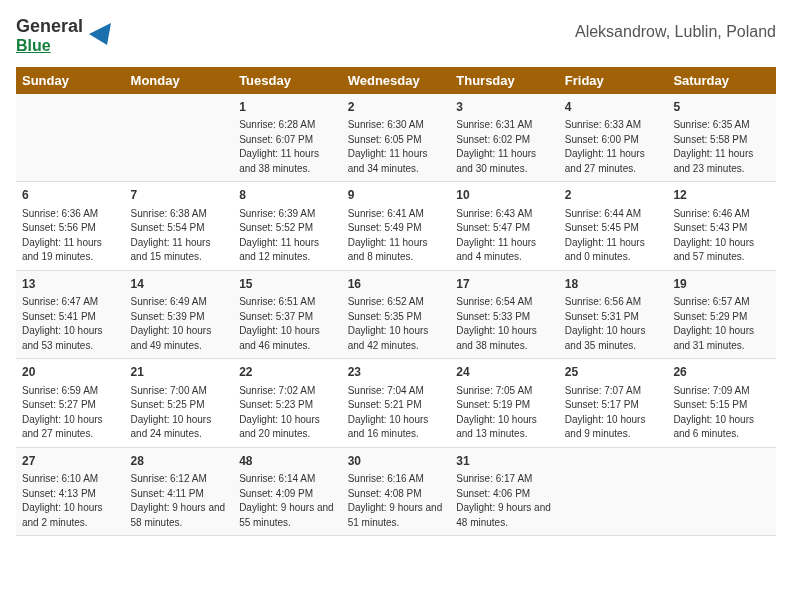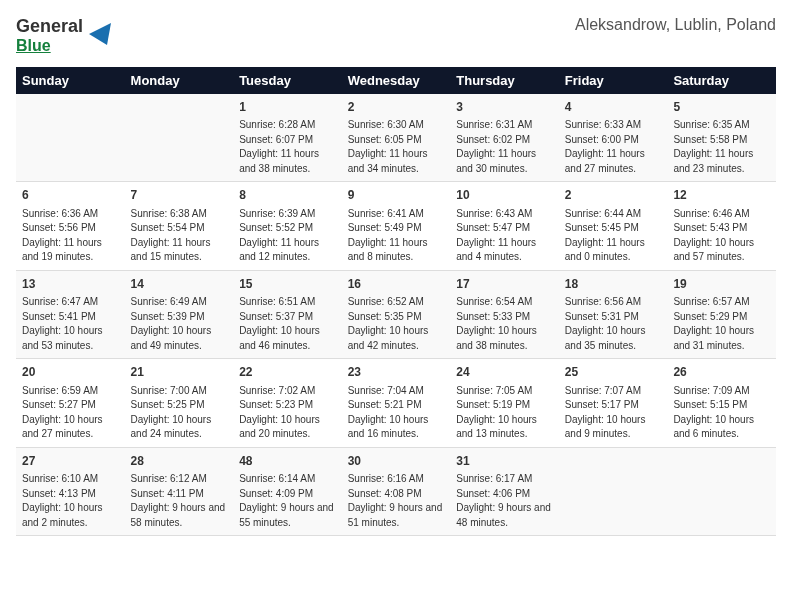--- a/index.html
+++ b/index.html
@@ -26,28 +26,29 @@
     }
     .month-title {
       font-size: 36px;
       font-weight: bold;
       color: #333;
       line-height: 1.1;
     }
     .location-title {
       font-size: 16px;
       color: #555;
+      margin-top: 7px;
     }
     table {
       width: 100%;
       border-collapse: collapse;
       font-size: 11px;
     }
     thead tr th {
-      background-color: #0f172a;
+      background-color: #a16207;
       color: white;
       text-align: left;
       padding: 6px 6px;
       font-size: 13px;
       font-weight: bold;
     }
     tbody tr {
       border-bottom: 1px solid #ddd;
     }
     tbody tr:nth-child(odd) {

